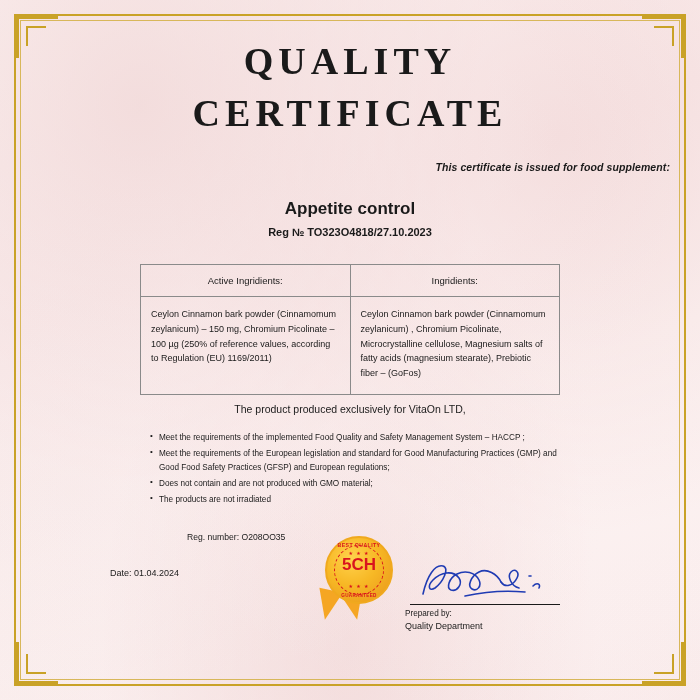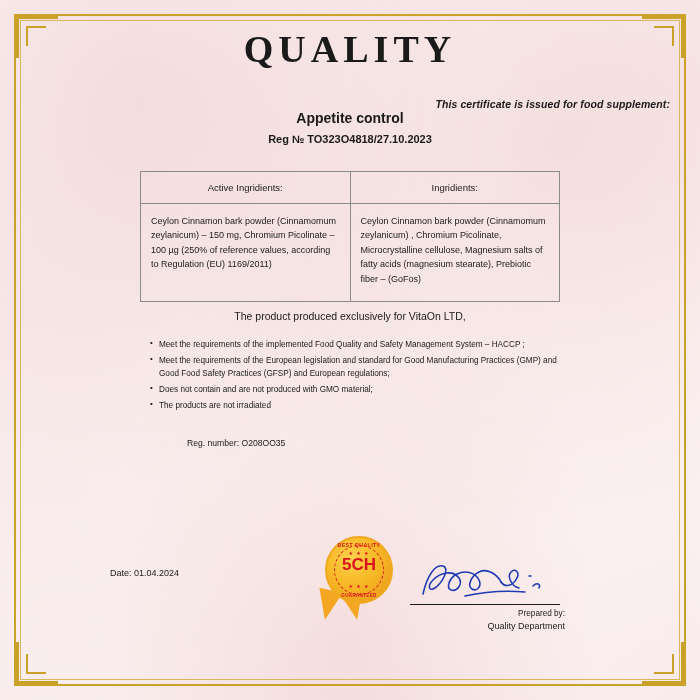--- a/index.html
+++ b/index.html
@@ -65,43 +65,45 @@
 
   .title-line1, .title-line2 {
     text-align: center;
     color: #1a1a1a;
     font-family: "Liberation Serif", serif;
     font-weight: bold;
     letter-spacing: 5px;
   }
   .title-line1 {
     font-size: 38px;
+    margin-top: 12px;
     line-height: 1.15;
   }
   .title-line2 {
     font-size: 38px;
     margin-top: 8px;
     line-height: 1.15;
   }
 
   .issued-for {
     text-align: right;
     font-size: 10.5px;
     font-weight: bold;
     color: #1a1a1a;
     margin-top: 26px;
     letter-spacing: 0.1px;
     font-style: italic;
   }
 
   .product-name {
     text-align: center;
-    font-size: 14px;
-    font-weight: bold;
-    color: #1a1a1a;
+    font-size: 17px;
+    font-weight: bold;
+    color: #1a1a1a;
+    margin-top: 26px;
   }
   .reg-line {
     text-align: center;
     font-size: 11px;
     font-weight: bold;
     color: #1a1a1a;
     margin-top: 7px;
   }
 
   .ing-table {
@@ -262,21 +264,21 @@
     left: 110px;
     top: 568px;
     font-size: 9px;
     color: #1a1a1a;
   }
   .sign-block {
     position: absolute;
     left: 405px;
     top: 556px;
     width: 160px;
-    text-align: right;
+    text-align: left;
   }
   .signature {
     height: 48px;
     position: relative;
   }
   .sign-rule {
     border-bottom: 1px solid #1a1a1a;
     width: 150px;
     margin: 0 auto;
   }
@@ -303,20 +305,21 @@
   <div class="corner bl"></div>
   <div class="corner br"></div>
   <div class="corner-notch tl"></div>
   <div class="corner-notch tr"></div>
   <div class="corner-notch bl"></div>
   <div class="corner-notch br"></div>
 
   <div class="content">
 
     <div class="title-line1">QUALITY</div>
+    <div class="title-line2">CERTIFICATE</div>
 
     <div class="issued-for">This certificate is issued for food supplement:</div>
 
     <div class="product-name">Appetite control</div>
     <div class="reg-line">Reg № TO323O4818/27.10.2023</div>
 
     <table class="ing-table">
       <thead>
         <tr>
           <th>Active Ingridients:</th>

